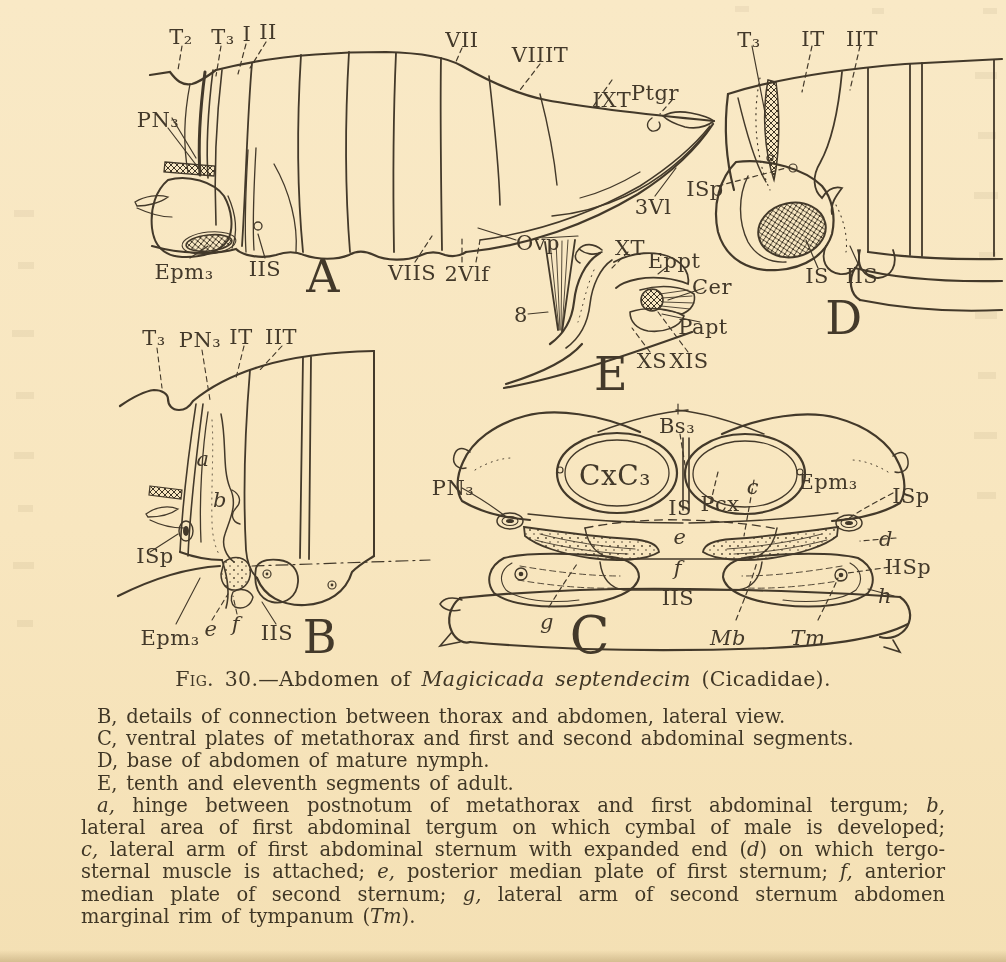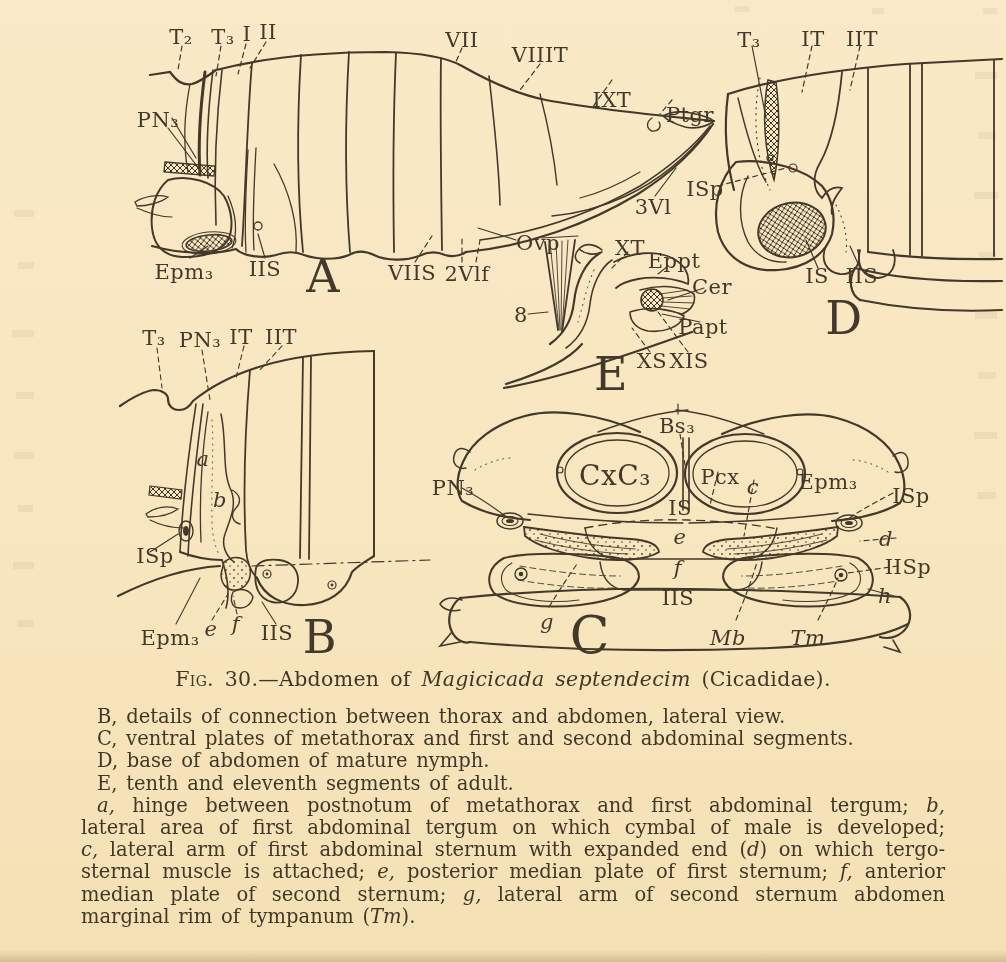--- a/index.html
+++ b/index.html
@@ -284,21 +284,21 @@
   </svg>
 
   <div id="labels">
       <span class="fig-label" style="left: 181px; top: 37px;">T₂</span>
       <span class="fig-label" style="left: 223px; top: 37px;">T₃</span>
       <span class="fig-label" style="left: 247px; top: 34px;">I</span>
       <span class="fig-label" style="left: 268px; top: 32px;">II</span>
       <span class="fig-label" style="left: 462px; top: 40px;">VII</span>
       <span class="fig-label" style="left: 540px; top: 55px;">VIIIT</span>
       <span class="fig-label" style="left: 612px; top: 72px; margin-top: 28px;">IXT</span>
-      <span class="fig-label" style="left: 690px; top: 93px; margin-top: 22px;">Ptgr</span>
+      <span class="fig-label" style="left: 655px; top: 93px;">Ptgr</span>
       <span class="fig-label" style="left: 158px; top: 120px;">PN₃</span>
       <span class="fig-label" style="left: 653px; top: 207px;">3Vl</span>
       <span class="fig-label" style="left: 538px; top: 243px;">Ovp</span>
       <span class="fig-label" style="left: 184px; top: 272px;">Epm₃</span>
       <span class="fig-label" style="left: 265px; top: 269px;">IIS</span>
       <span class="fig-label" style="left: 323px; top: 276px; font-size: 46px;">A</span>
       <span class="fig-label" style="left: 412px; top: 273px;">VIIS</span>
       <span class="fig-label" style="left: 467px; top: 274px;">2Vlf</span>
       <span class="fig-label" style="left: 749px; top: 40px;">T₃</span>
       <span class="fig-label" style="left: 813px; top: 39px;">IT</span>
@@ -322,21 +322,21 @@
       <span class="fig-label it" style="left: 203px; top: 459px;">a</span>
       <span class="fig-label it" style="left: 220px; top: 500px;">b</span>
       <span class="fig-label" style="left: 155px; top: 556px;">ISp</span>
       <span class="fig-label" style="left: 170px; top: 638px;">Epm₃</span>
       <span class="fig-label it" style="left: 211px; top: 629px;">e</span>
       <span class="fig-label it" style="left: 236px; top: 624px;">f</span>
       <span class="fig-label" style="left: 277px; top: 633px;">IIS</span>
       <span class="fig-label" style="left: 320px; top: 637px; font-size: 46px;">B</span>
       <span class="fig-label" style="left: 677px; top: 426px;">Bs₃</span>
       <span class="fig-label" style="left: 615px; top: 475px; font-size: 28px;">CxC₃</span>
-      <span class="fig-label" style="left: 720px; top: 477px; text-align: right;">Pcx</span>
+      <span class="fig-label" style="left: 720px; top: 504px; text-align: right;">Pcx</span>
       <span class="fig-label it" style="left: 753px; top: 487px;">c</span>
       <span class="fig-label" style="left: 828px; top: 482px;">Epm₃</span>
       <span class="fig-label" style="left: 453px; top: 488px;">PN₃</span>
       <span class="fig-label" style="left: 911px; top: 496px;">ISp</span>
       <span class="fig-label" style="left: 680px; top: 508px;">IS</span>
       <span class="fig-label it" style="left: 680px; top: 537px;">e</span>
       <span class="fig-label it" style="left: 886px; top: 539px;">d</span>
       <span class="fig-label it" style="left: 678px; top: 568px;">f</span>
       <span class="fig-label" style="left: 908px; top: 567px;">IISp</span>
       <span class="fig-label" style="left: 678px; top: 598px;">IIS</span>

